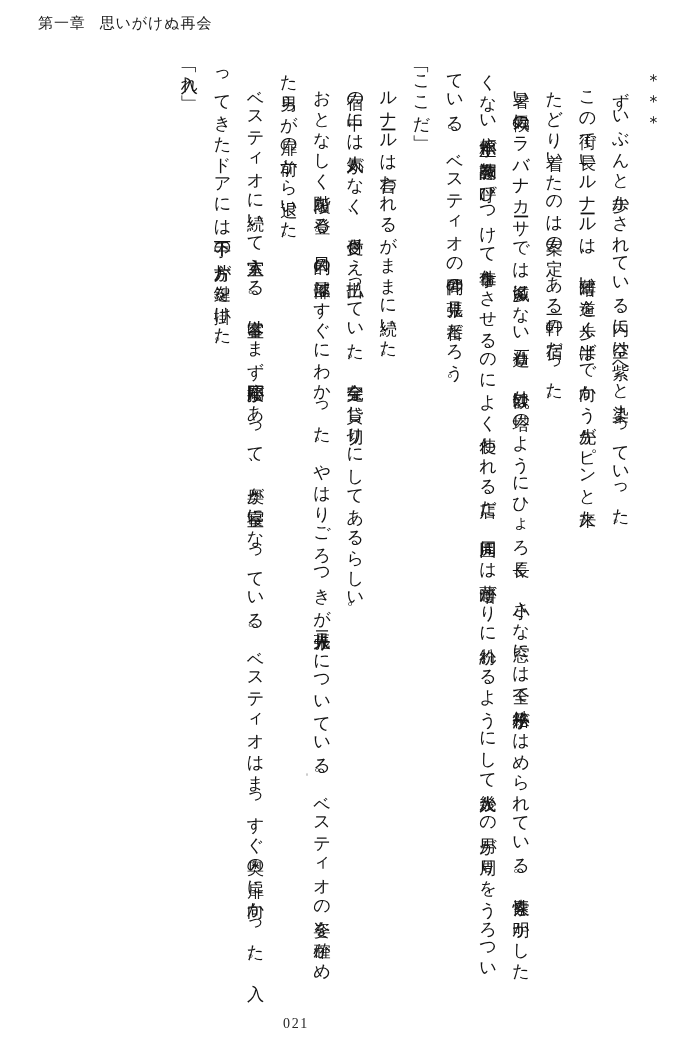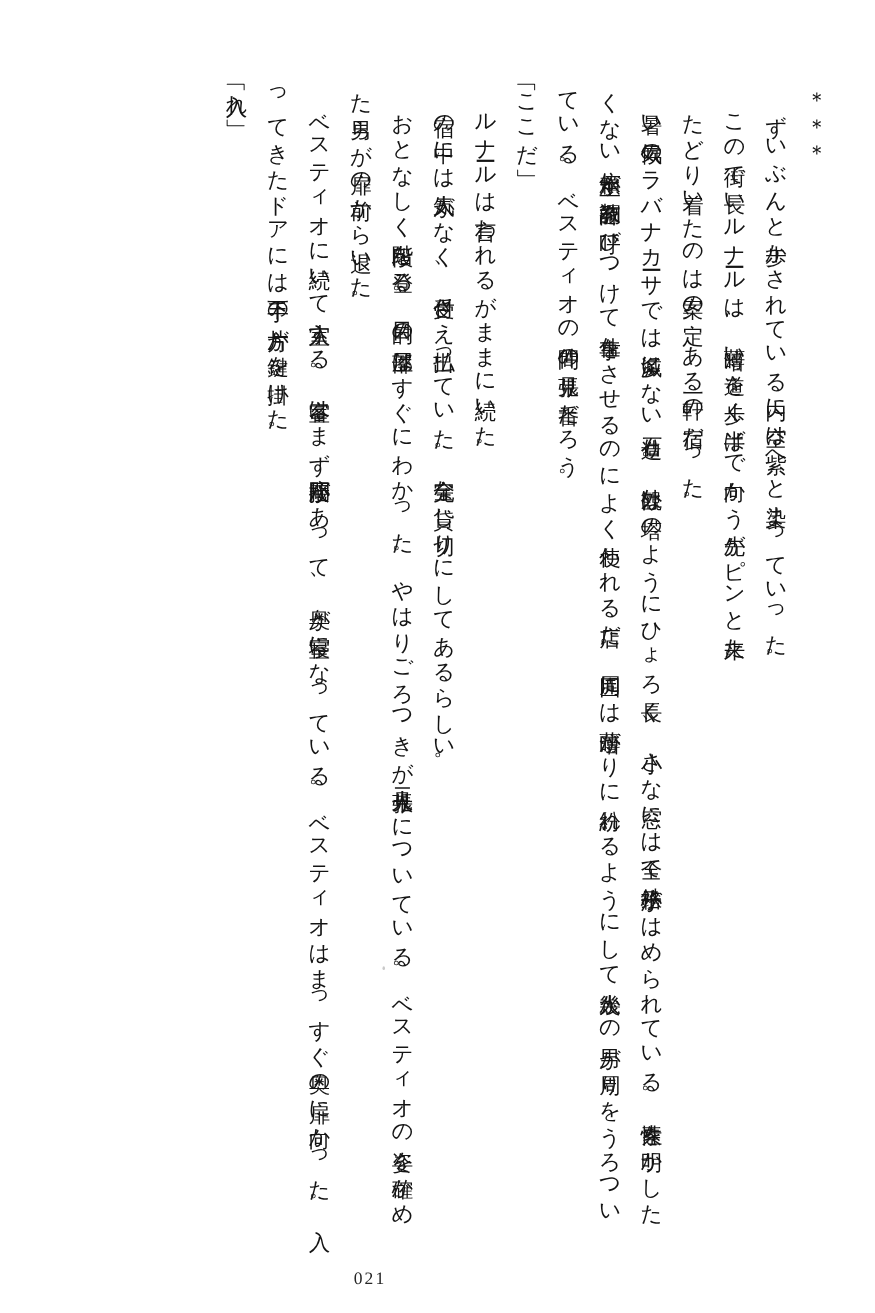--- a/index.html
+++ b/index.html
@@ -88,20 +88,23 @@
     height: 3px;
     background: #c9c9c9;
     border-radius: 50%;
   }
 </style>
 </head>
 <body>
 
 <div class="page">
 
+  <div class="running-head">
+    <span class="chap-num">第一章</span><span>思いがけぬ再会</span>
+  </div>
 
   <div class="body-text">
     <p class="sep"><span class="sep-mark">＊＊＊</span></p>
     <p>ずいぶんと歩かされている内に空は紫へと染まっていった。</p>
     <p>この街で長いルナールは、薄暗い道を歩く半ばで向かう先がピンと来た。</p>
     <p>たどり着いたのは案の定、ある一軒の宿だった。</p>
     <p>暑い気候のラバナカーサでは滅多にない石造り。外観は塔のようにひょろ長く、小さな窓には全て鉄格子がはめられている。素性を明かしたくない依頼主が調教師を呼びつけて仕事をさせるのによく使われる店だ。周囲には薄暗がりに紛れるようにして幾人かの男が周りをうろついている。ベスティオの仲間の見張り番だろう。</p>
     <p class="noindent">「ここだ」</p>
     <p>ルナールは言われるがままに続いた。</p>
     <p>宿の中には人気がなく、受付さえ出払っていた。完全な貸し切りにしてあるらしい。</p>

